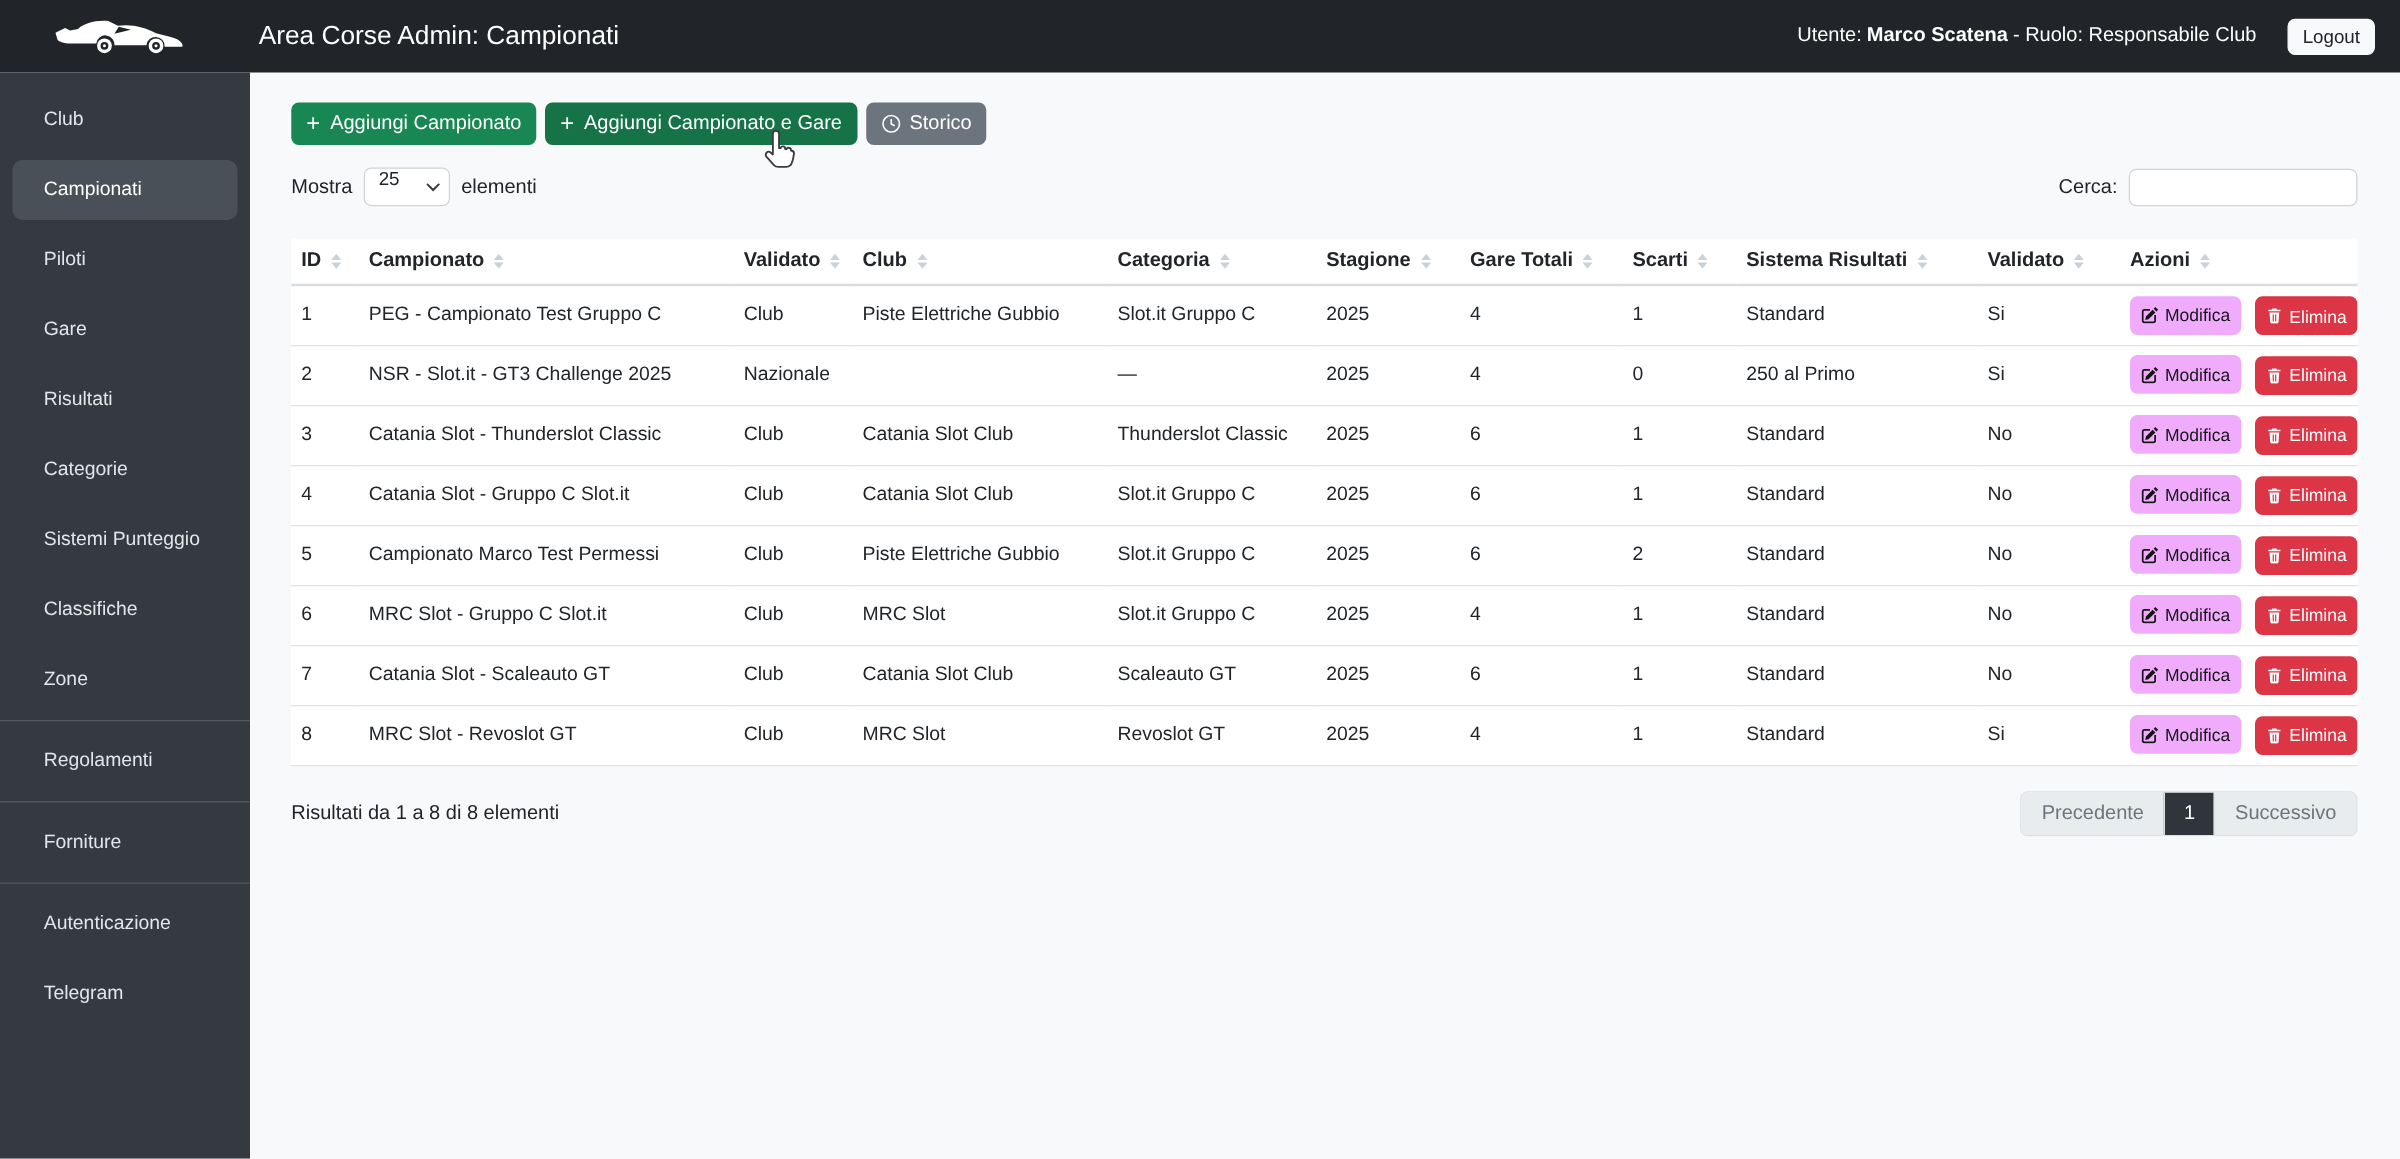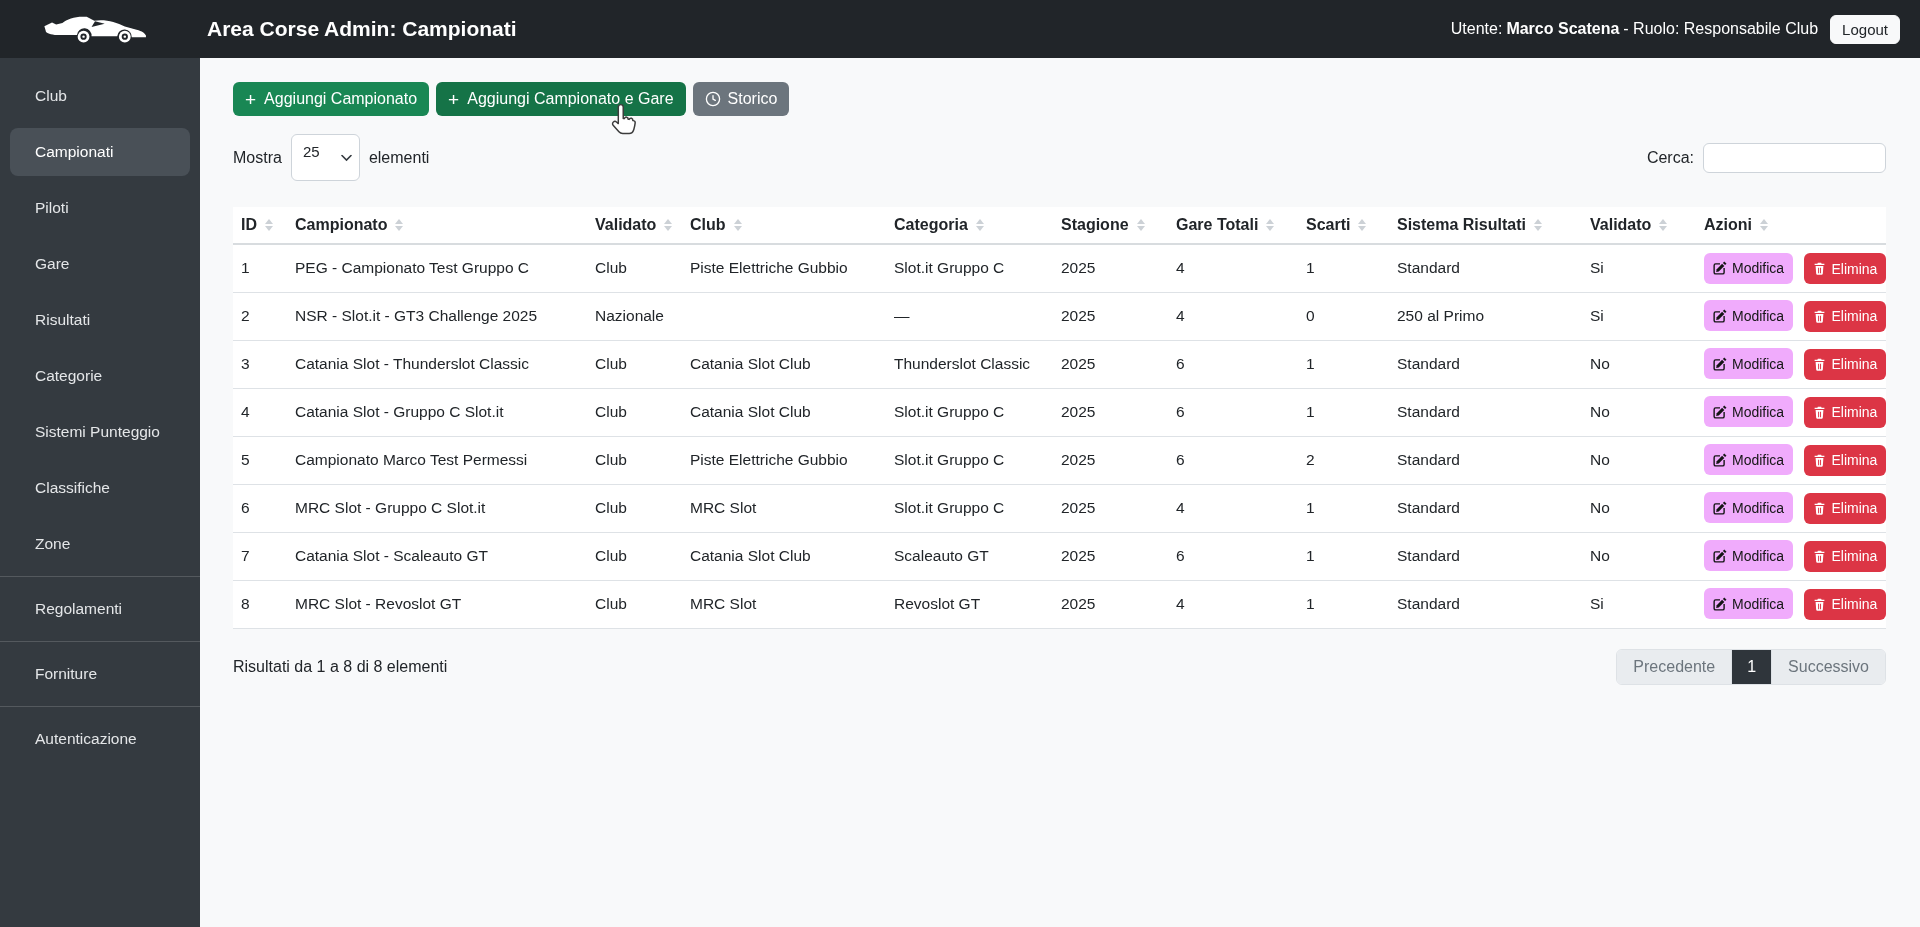--- a/index.html
+++ b/index.html
@@ -3,22 +3,22 @@
 <meta charset="utf-8">
 <style>
   * { margin:0; padding:0; box-sizing:border-box; }
   html,body { width:1920px; height:927px; overflow:hidden; }
   body { font-family:"Liberation Sans", sans-serif; background:#f8f9fa; color:#212529; position:relative; }
 
   
   .navbar { height:58px; background:#212529; display:flex; align-items:center; padding:0 20px 0 43px; }
   .brand { display:flex; align-items:center; }
   .logo-svg { width:104px; height:38px; display:block; }
-  .page-title { color:#fff; font-size:21px; margin-left:60px; font-weight:700; }
-  .nav-right { margin-left:auto; display:flex; align-items:center; gap:8px; color:#fff; font-size:16px; }
+  .page-title { color:#fff; font-size:21px; margin-left:60px; font-weight:400; }
+  .nav-right { margin-left:auto; display:flex; align-items:center; gap:21px; color:#fff; font-size:16px; }
   .user-info span { margin-right:4px; }
   .user-name { font-weight:bold; }
   .logout-btn { background:#f8f9fa; color:#212529; border:1px solid #f8f9fa; border-radius:6px; font-size:15px; padding:5px 11px; cursor:pointer; font-family:inherit; }
 
   
   .layout { display:flex; height:869px; }
   .sidebar { width:200px; background:#343a40; padding-top:14px; flex-shrink:0; }
   .side-item { height:48px; margin:0 10px 8px 10px; display:flex; align-items:center; padding-left:25px; border-radius:8px; color:#e4e6e8; font-size:15.5px; cursor:pointer; }
   .side-item.active { background:#495057; color:#fff; }
   .side-divider { border:0; border-top:1px solid rgba(255,255,255,.16); margin:8px 0; }
@@ -30,21 +30,21 @@
   .btn { display:inline-flex; align-items:center; border:none; border-radius:6px; font-family:inherit; cursor:pointer; }
   .btn-green { background:#198754; color:#fff; font-size:16px; padding:6px 12px; gap:8px; height:34px; }
   .btn-green.hovered { background:#157347; }
   .btn-gray { background:#6c757d; color:#fff; font-size:16px; padding:6px 12px; gap:7px; height:34px; }
   .plus { font-size:19px; line-height:1; font-weight:400; }
 
   
   .controls-row { display:flex; justify-content:space-between; align-items:center; margin-top:18px; }
   .left-controls, .right-controls { display:flex; align-items:center; gap:9px; font-size:16px; }
   .select-wrap { position:relative; }
-  .page-size { appearance:none; -webkit-appearance:none; width:69px; height:47px; border:1px solid #ced4da; border-radius:6px; background:#fff; font-family:inherit; font-size:15px; padding:0 24px 12px 11px; color:#212529; cursor:pointer; }
+  .page-size { appearance:none; -webkit-appearance:none; width:69px; height:31px; border:1px solid #ced4da; border-radius:6px; background:#fff; font-family:inherit; font-size:15px; padding:0 24px 12px 11px; color:#212529; cursor:pointer; }
   .chev { position:absolute; right:8px; top:50%; transform:translateY(-50%); pointer-events:none; display:flex; }
   .search-input { width:183px; height:30px; border:1px solid #ced4da; border-radius:6px; background:#fff; font-family:inherit; font-size:15px; padding:0 9px; }
 
   
   table { margin-top:26px; border-collapse:collapse; width:1653px; table-layout:fixed; background:#fff; }
   thead th { font-size:16px; font-weight:bold; text-align:left; padding:6px 8px; border-bottom:2px solid #d8dcdf; height:37px; cursor:pointer; white-space:nowrap; }
   .th-inner { display:flex; align-items:center; }
   .sort { display:inline-flex; flex-direction:column; margin-left:8px; }
   .sort i { display:block; width:0; height:0; border-left:4.5px solid transparent; border-right:4.5px solid transparent; }
   .sort .up { border-bottom:5.5px solid #ccd1d6; margin-bottom:2px; }
@@ -133,20 +133,23 @@
       </div>
 <hr class="side-divider">
   <div class="side-item">
         <span class="side-label">Forniture</span>
       </div>
 <hr class="side-divider">
   <div class="side-item">
         <span class="side-label">Autenticazione</span>
       </div>
 
+  <div class="side-item">
+        <span class="side-label">Telegram</span>
+      </div>
 </aside>
 
   <main class="content">
 
     <div class="toolbar">
       <button class="btn btn-green">
         <span class="plus">+</span>
         <span>Aggiungi Campionato</span>
       </button>
       <button class="btn btn-green hovered">

